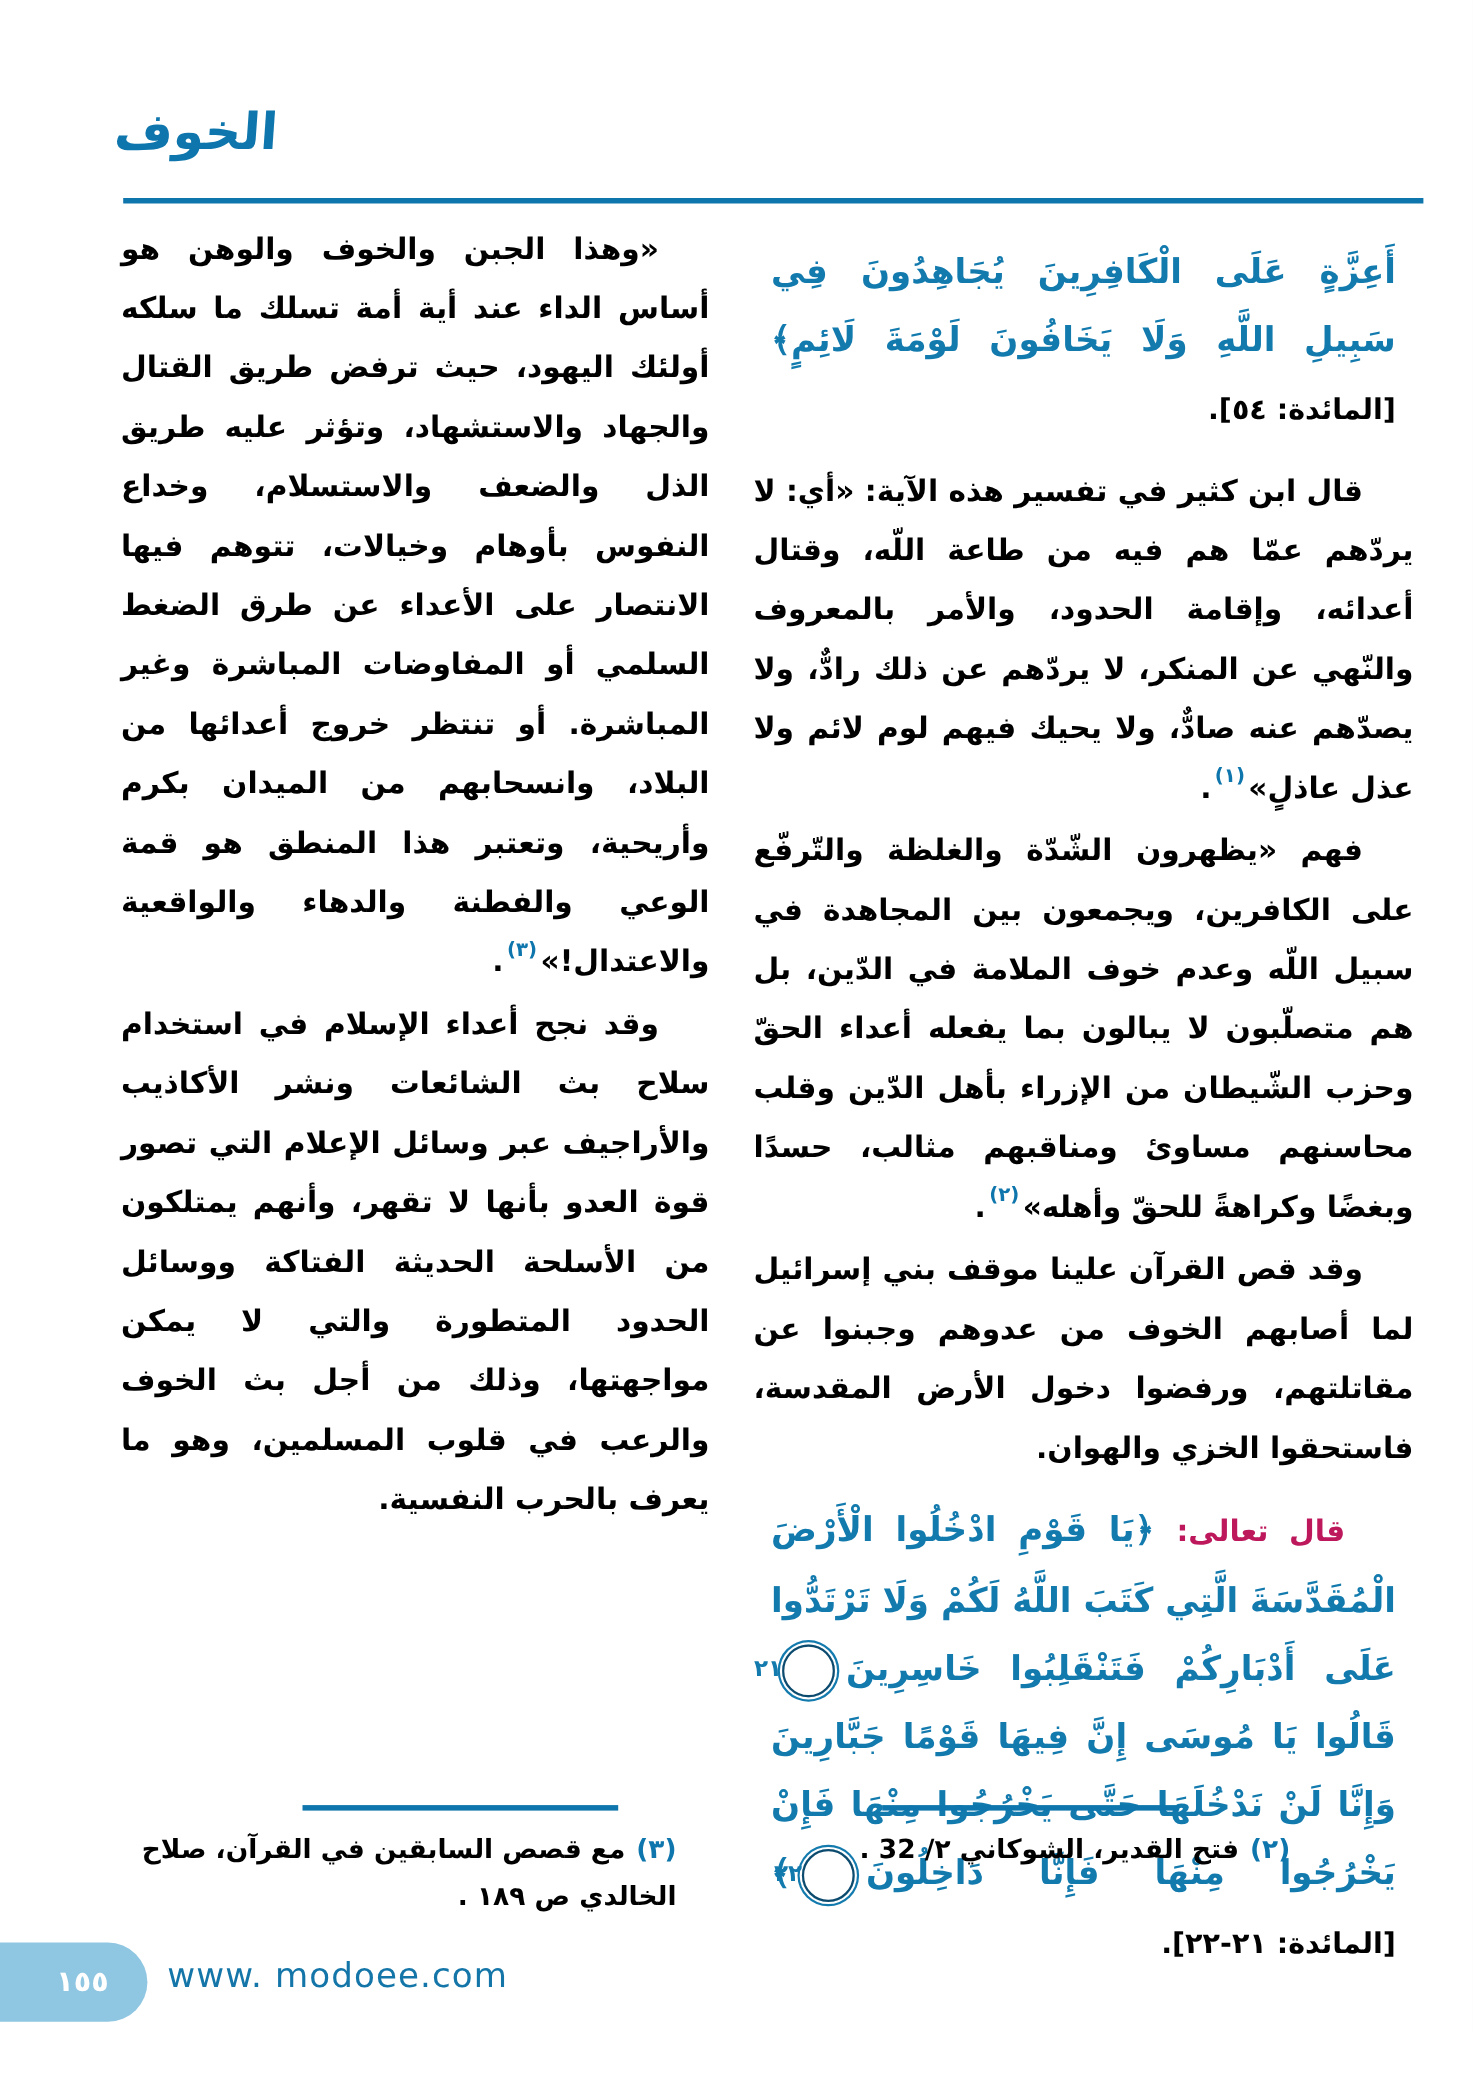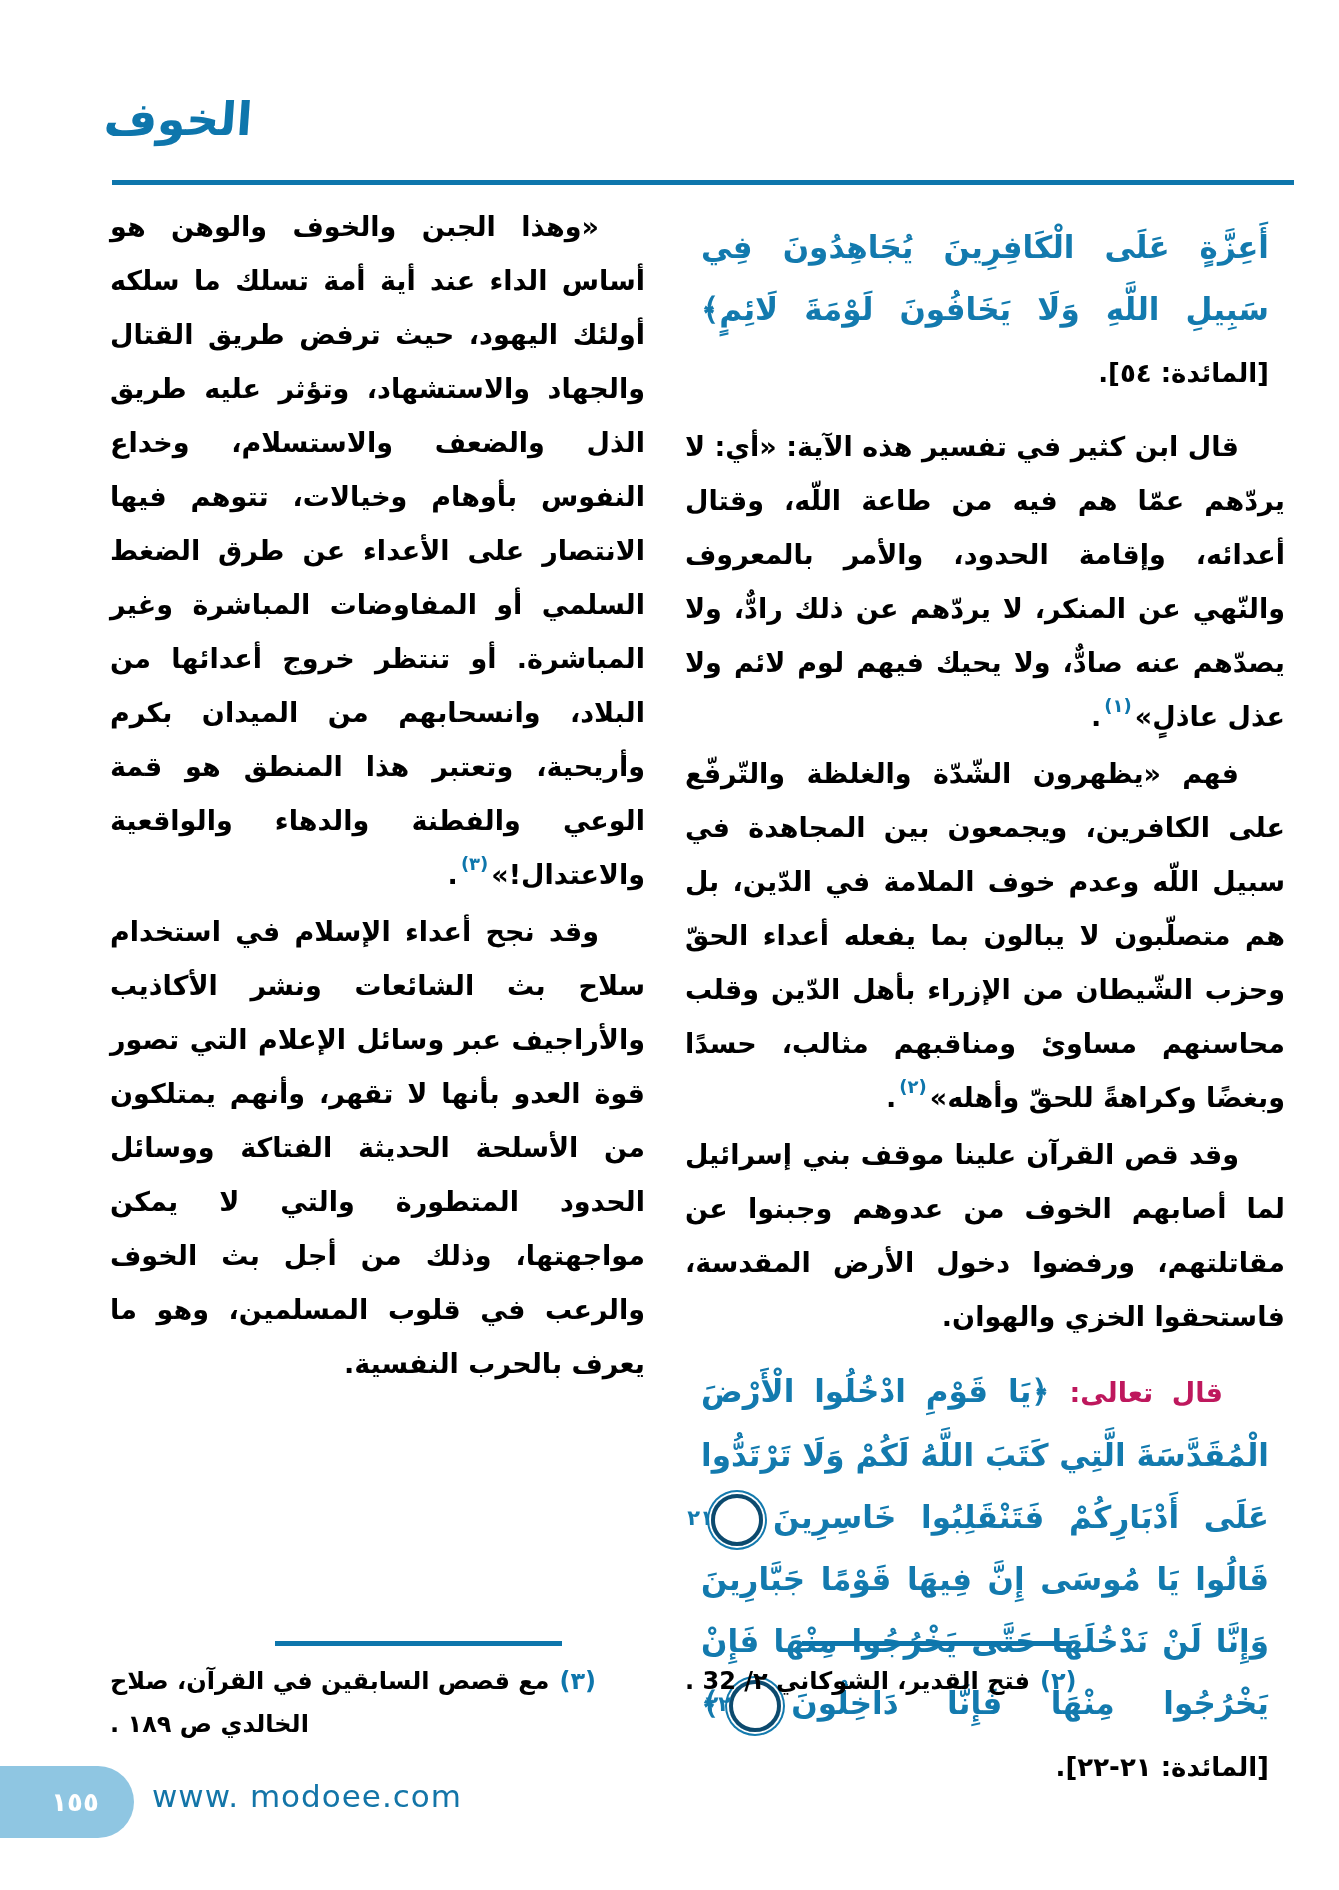--- a/index.html
+++ b/index.html
@@ -37,28 +37,28 @@
   .verse-ref { color: #000; font-size: 26px; font-weight: bold; }
   .quran-intro { color: #be185d; font-size: 27px; font-weight: bold; letter-spacing: 1px; }
   .fn-sup {
     color: #0e76ac; font-size: 18px; font-weight: bold;
     position: relative; top: -14px; margin: 0 3px;
   }
   .medallion {
     display: inline-block; width: 44px; height: 44px;
     line-height: 40px; text-align: center;
     color: #137aae; font-size: 21px; font-weight: bold;
-    border: 4px solid #0c4a6e; border-radius: 50%;
+    border: 2px solid #0c4a6e; border-radius: 50%;
     box-shadow: 0 0 0 2px #fff, 0 0 0 4px #137aae;
     vertical-align: middle; margin: 0 10px;
   }
   .footnotes {
     position: absolute; top: 1641px;
     font-size: 24px; line-height: 43px; font-weight: bold;
-    text-align: left;
+    text-align: right;
   }
   .footnotes-right { right: 54px; width: 600px; padding-right: 0; box-sizing: border-box; }
   .footnotes-right .fn-body { padding-right: 112px; }
   .footnotes-left  { left: 110px; width: 535px; box-sizing: border-box; }
   .footnotes-left .fn-body { padding-right: 30px; }
   .fn-rule { height: 5px; background: #0e76ac; margin-bottom: 14px; }
   .footnotes-right .fn-rule { width: 270px; margin-right: 213px; }
   .footnotes-left  .fn-rule { width: 287px; margin-right: 83px; }
   .fn-marker { color: #0e76ac; margin-left: 10px; }
   .fn-text { color: #000; }

